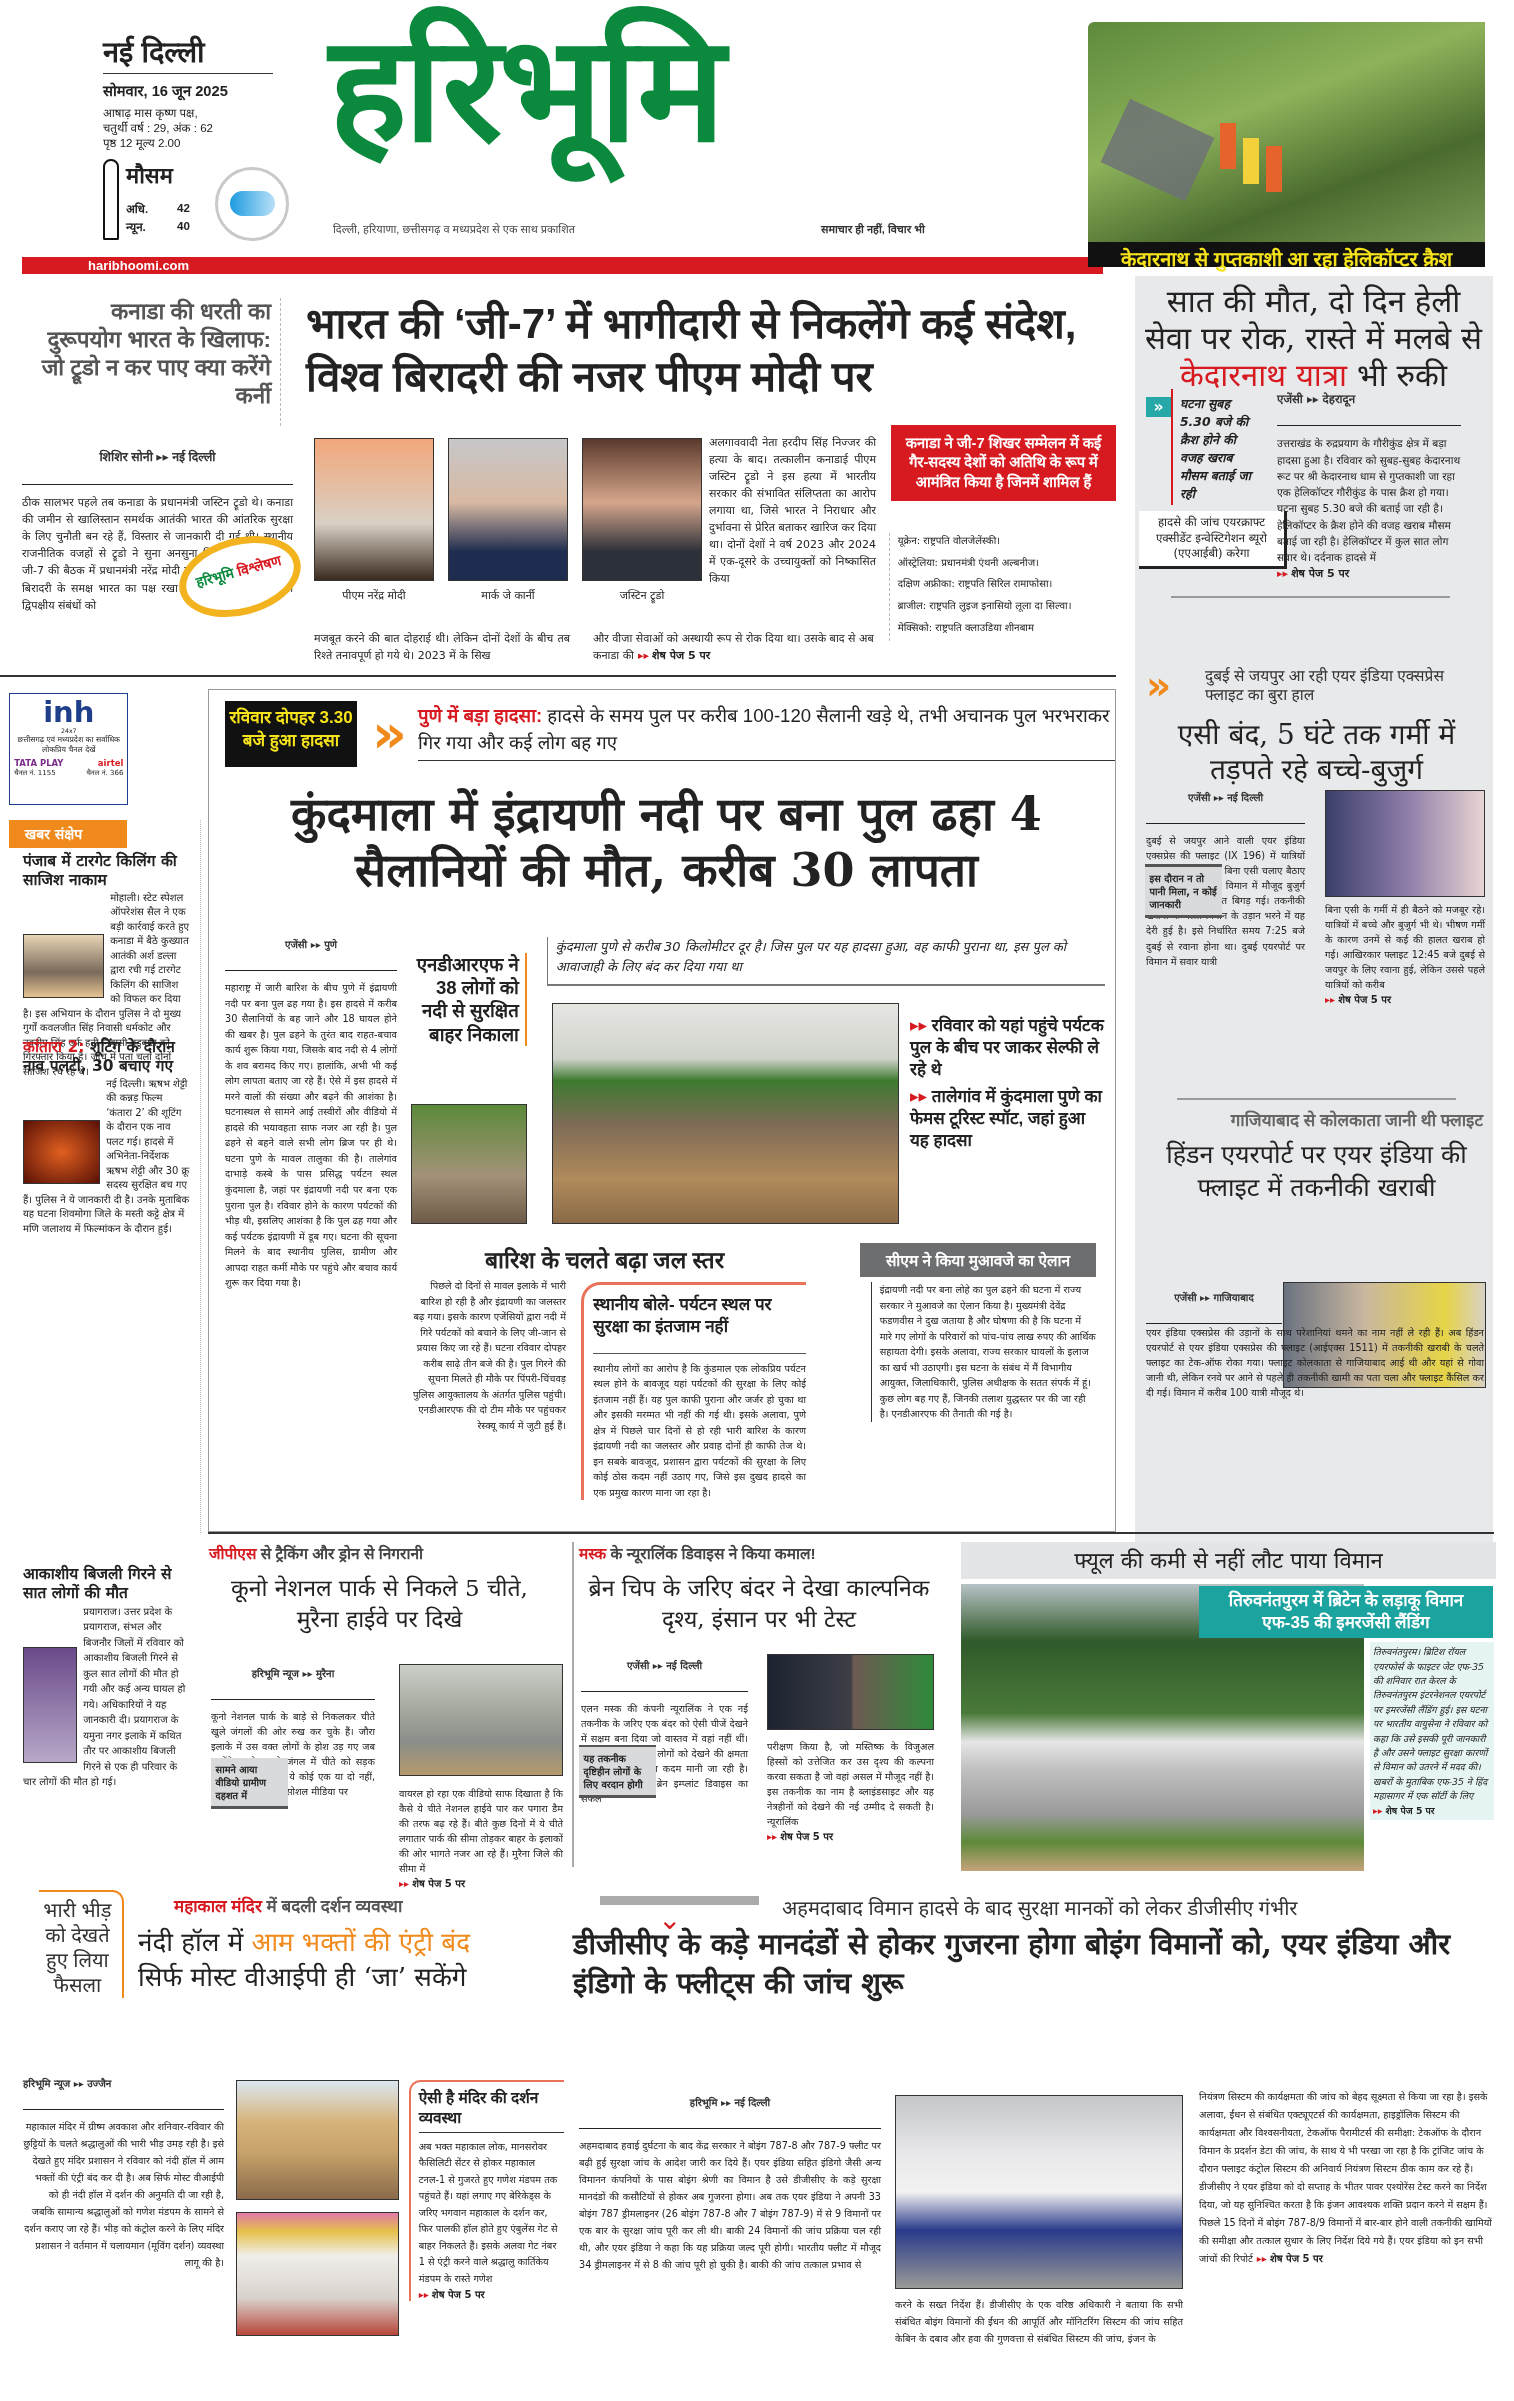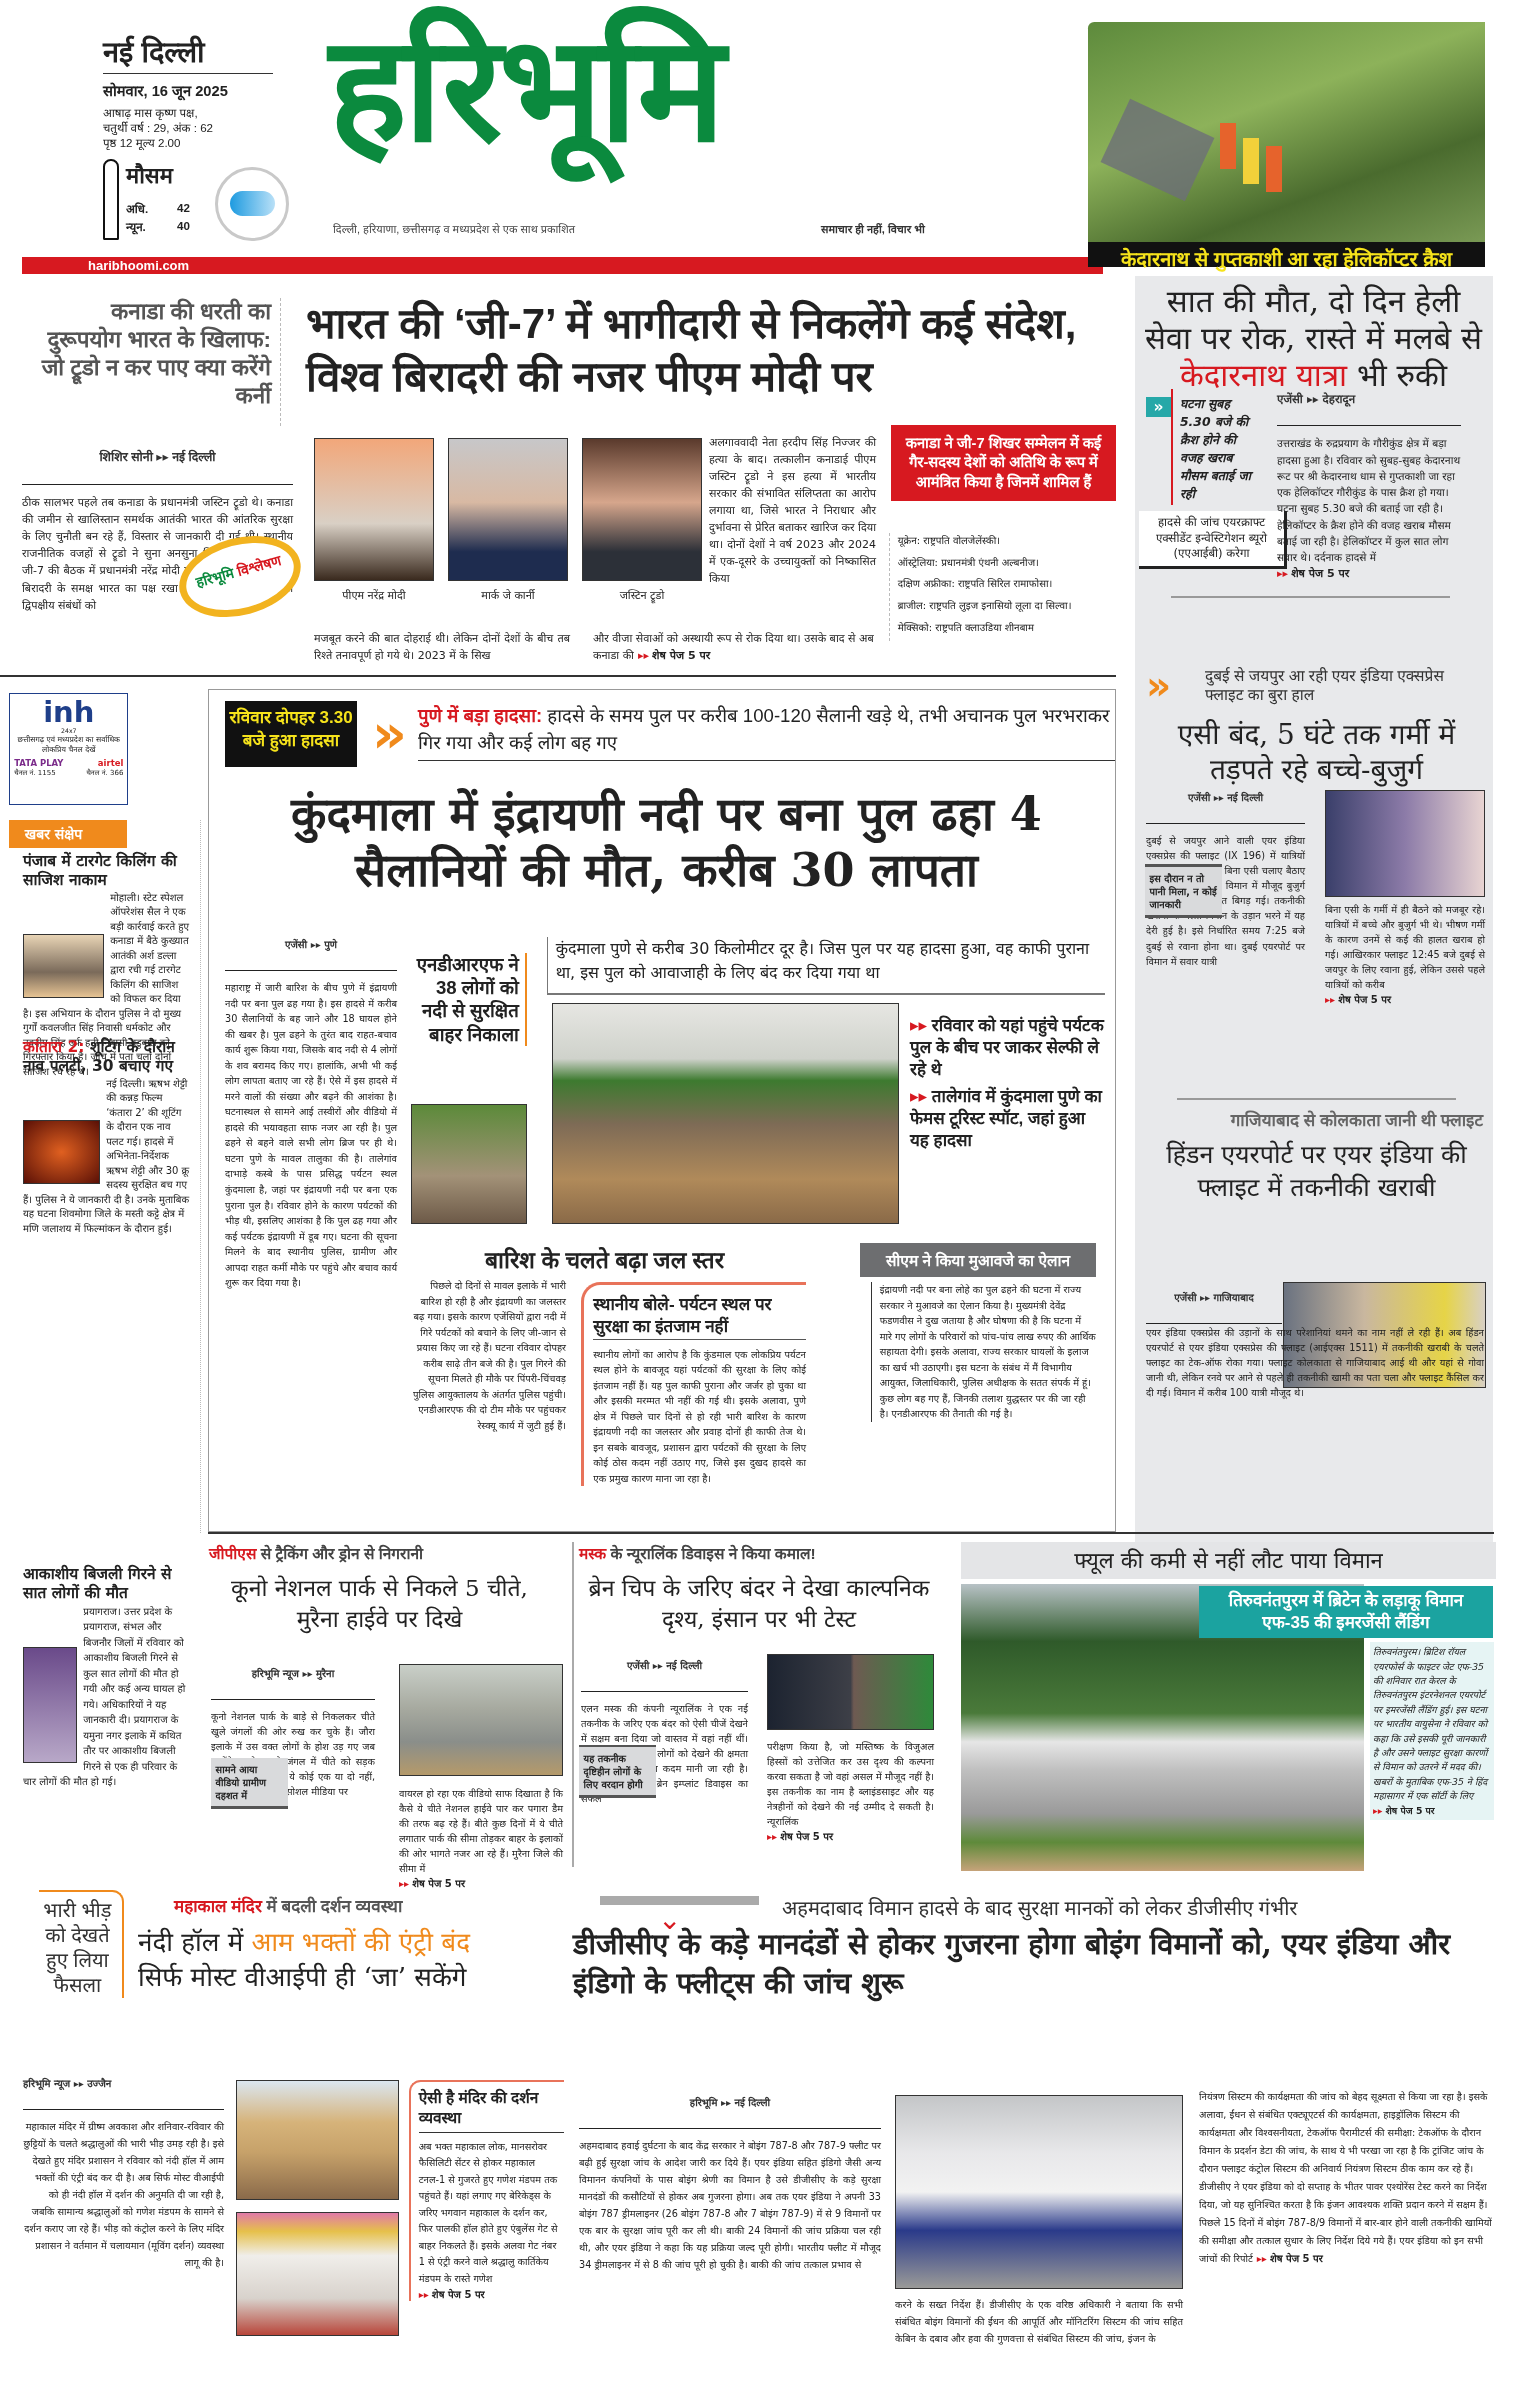--- a/index.html
+++ b/index.html
@@ -164,30 +164,30 @@
   <span>हादसे के समय पुल पर करीब 100-120 सैलानी खड़े थे, तभी अचानक पुल भरभराकर गिर गया और कई लोग बह गए</span>
 </div>
 <div class="abs serif" style="left:225px;top:786px;width:883px;font-size:46px;font-weight:bold;line-height:1.22;text-align:center">कुंदमाला में इंद्रायणी नदी पर बना पुल ढहा 4 सैलानियों की मौत, करीब 30 लापता</div>
 
 <div class="abs" style="left:225px;top:937px;width:172px">
   <div class="byline" style="font-size:10px">एजेंसी ▸▸ पुणे</div>
   <div class="txt" style="font-size:9.7px;line-height:1.6">महाराष्ट्र में जारी बारिश के बीच पुणे में इंद्रायणी नदी पर बना पुल ढह गया है। इस हादसे में करीब 30 सैलानियों के बह जाने और 18 घायल होने की खबर है। पुल ढहने के तुरंत बाद राहत-बचाव कार्य शुरू किया गया, जिसके बाद नदी से 4 लोगों के शव बरामद किए गए। हालांकि, अभी भी कई लोग लापता बताए जा रहे हैं। ऐसे में इस हादसे में मरने वालों की संख्या और बढ़ने की आशंका है। घटनास्थल से सामने आई तस्वीरों और वीडियो में हादसे की भयावहता साफ नजर आ रही है। पुल ढहने से बहने वाले सभी लोग ब्रिज पर ही थे। घटना पुणे के मावल तालुका की है। तालेगांव दाभाड़े कस्बे के पास प्रसिद्ध पर्यटन स्थल कुंदमाला है, जहां पर इंद्रायणी नदी पर बना एक पुराना पुल है। रविवार होने के कारण पर्यटकों की भीड़ थी, इसलिए आशंका है कि पुल ढह गया और कई पर्यटक इंद्रायणी में डूब गए। घटना की सूचना मिलने के बाद स्थानीय पुलिस, ग्रामीण और आपदा राहत कर्मी मौके पर पहुंचे और बचाव कार्य शुरू कर दिया गया है।</div>
 </div>
 <div class="abs sans" style="left:411px;top:953px;width:116px;font-size:18.6px;font-weight:bold;text-align:right;line-height:1.25;border-right:2.3px solid #f08a1c;padding-right:6.2px">एनडीआरएफ ने 38 लोगों को नदी से सुरक्षित बाहर निकाला</div>
 <div class="abs photo" style="left:411px;top:1104px;width:116px;height:120px;background:linear-gradient(180deg,#5c8a3a,#a39278 60%,#6d5a48)"></div>
-<div class="abs" style="left:547px;top:937px;width:558px;font-size:16px;line-height:1.5;border-left:1.5px solid #777;border-bottom:2.3px solid #777;padding:0 0 7.7px 7.7px">कुंदमाला पुणे से करीब 30 किलोमीटर दूर है। जिस पुल पर यह हादसा हुआ, वह काफी पुराना था, इस पुल को आवाजाही के लिए बंद कर दिया गया था</div>
+<div class="abs" style="left:547px;top:937px;width:558px;font-size:13px;font-style:italic;line-height:1.5;border-left:1.5px solid #777;border-bottom:2.3px solid #777;padding:0 0 7.7px 7.7px">कुंदमाला पुणे से करीब 30 किलोमीटर दूर है। जिस पुल पर यह हादसा हुआ, वह काफी पुराना था, इस पुल को आवाजाही के लिए बंद कर दिया गया था</div>
 <div class="abs photo" style="left:552px;top:1003px;width:347px;height:221px;background:linear-gradient(180deg,#e6e6e2 0%,#cfd2cb 25%,#3d7a2f 35%,#7e6b56 55%,#b08a5a 80%,#8a6a48 100%)"></div>
 <ul class="abs sans" style="left:910px;top:1015px;width:194px;list-style:none;font-size:17px;font-weight:bold;line-height:1.3">
   <li style="margin-bottom:4.6px"><span class="red">▸▸</span> <span>रविवार को यहां पहुंचे पर्यटक पुल के बीच पर जाकर सेल्फी ले रहे थे</span></li>
   <li><span class="red">▸▸</span> <span>तालेगांव में कुंदमाला पुणे का फेमस टूरिस्ट स्पॉट, जहां हुआ यह हादसा</span></li>
 </ul>
 <div class="abs sans" style="left:411px;top:1243px;width:387px;font-size:23px;text-align:center;font-weight:bold">बारिश के चलते बढ़ा जल स्तर</div>
 <div class="abs txt" style="left:411px;top:1278px;width:155px;font-size:9.7px;line-height:1.6;text-align:right">पिछले दो दिनों से मावल इलाके में भारी बारिश हो रही है और इंद्रायणी का जलस्तर बढ़ गया। इसके कारण एजेंसियों द्वारा नदी में गिरे पर्यटकों को बचाने के लिए जी-जान से प्रयास किए जा रहे हैं। घटना रविवार दोपहर करीब साढ़े तीन बजे की है। पुल गिरने की सूचना मिलते ही मौके पर पिंपरी-चिंचवड़ पुलिस आयुक्तालय के अंतर्गत पुलिस पहुंची। एनडीआरएफ की दो टीम मौके पर पहुंचकर रेस्क्यू कार्य में जुटी हुई हैं।</div>
 <div class="abs" style="left:581px;top:1282px;width:225px;border-left:3.1px solid #e8735a;border-top:3.1px solid #e8735a;border-top-left-radius:19.4px;padding:9.3px 0 0 9.3px">
-  <div class="sans" style="font-size:17px;font-weight:bold;line-height:1.3;border-bottom:1.5px solid #555;padding-bottom:1px;margin-bottom:6.2px">स्थानीय बोले- पर्यटन स्थल पर सुरक्षा का इंतजाम नहीं</div>
+  <div class="sans" style="font-size:17px;font-weight:bold;line-height:1.3;border-bottom:1.5px solid #555;padding-bottom:15px;margin-bottom:6.2px">स्थानीय बोले- पर्यटन स्थल पर सुरक्षा का इंतजाम नहीं</div>
   <div class="txt" style="font-size:9.7px;line-height:1.6">स्थानीय लोगों का आरोप है कि कुंडमाल एक लोकप्रिय पर्यटन स्थल होने के बावजूद यहां पर्यटकों की सुरक्षा के लिए कोई इंतजाम नहीं हैं। यह पुल काफी पुराना और जर्जर हो चुका था और इसकी मरम्मत भी नहीं की गई थी। इसके अलावा, पुणे क्षेत्र में पिछले चार दिनों से हो रही भारी बारिश के कारण इंद्रायणी नदी का जलस्तर और प्रवाह दोनों ही काफी तेज थे। इन सबके बावजूद, प्रशासन द्वारा पर्यटकों की सुरक्षा के लिए कोई ठोस कदम नहीं उठाए गए, जिसे इस दुखद हादसे का एक प्रमुख कारण माना जा रहा है।</div>
 </div>
 <div class="abs sans" style="left:860px;top:1243px;width:236px;background:#6d6e70;color:#fff;font-size:15.5px;font-weight:bold;padding:6.2px;text-align:center">सीएम ने किया मुआवजे का ऐलान</div>
 <div class="abs txt" style="left:871px;top:1282px;width:225px;font-size:9.7px;line-height:1.6;border-left:1.5px solid #333;padding-left:7.7px;text-align:left">इंद्रायणी नदी पर बना लोहे का पुल ढहने की घटना में राज्य सरकार ने मुआवजे का ऐलान किया है। मुख्यमंत्री देवेंद्र फडणवीस ने दुख जताया है और घोषणा की है कि घटना में मारे गए लोगों के परिवारों को पांच-पांच लाख रुपए की आर्थिक सहायता देगी। इसके अलावा, राज्य सरकार घायलों के इलाज का खर्च भी उठाएगी। इस घटना के संबंध में मैं विभागीय आयुक्त, जिलाधिकारी, पुलिस अधीक्षक के सतत संपर्क में हूं। कुछ लोग बह गए हैं, जिनकी तलाश युद्धस्तर पर की जा रही है। एनडीआरएफ की तैनाती की गई है।</div>
 
 <div class="abs" style="left:1146px;top:666px;font-size:39px;color:#f08a1c;font-weight:bold;line-height:1">»</div>
 <div class="abs sans" style="left:1205px;top:666px;width:279px;font-size:15.5px;line-height:1.25;color:#333">दुबई से जयपुर आ रही एयर इंडिया एक्सप्रेस फ्लाइट का बुरा हाल</div>
 <div class="abs serif" style="left:1150px;top:717px;width:333px;font-size:28px;line-height:1.25;text-align:center">एसी बंद, 5 घंटे तक गर्मी में तड़पते रहे बच्चे-बुजुर्ग</div>
 <div class="abs" style="left:1146px;top:790px;width:159px">
   <div class="byline" style="font-size:10px">एजेंसी ▸▸ नई दिल्ली</div>

